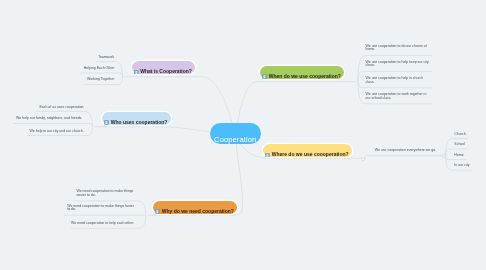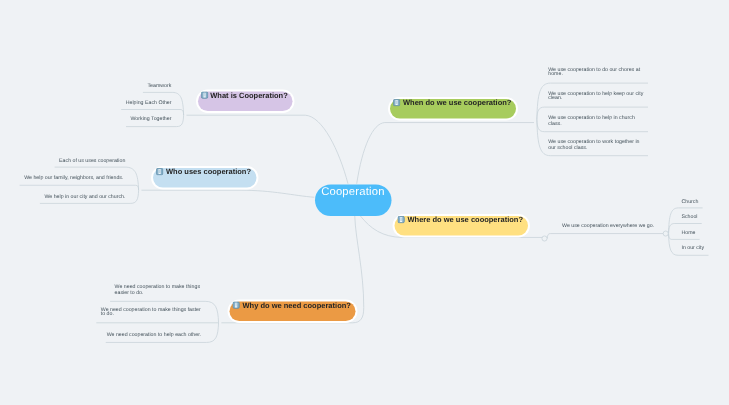--- a/index.html
+++ b/index.html
@@ -1,20 +1,20 @@
 <!DOCTYPE html>
 <html><head>
 <meta charset="utf-8">
 <style>
   html,body{margin:0;padding:0;}
   body{width:486px;height:270px;background:#eff2f5;overflow:hidden;
        font-family:"Liberation Sans",sans-serif;}
   #canvas{position:relative;width:486px;height:270px;}
   svg.links{position:absolute;left:0;top:0;width:486px;height:270px;}
-  .node{position:absolute;border-radius:999px;display:flex;align-items:flex-start;
+  .node{position:absolute;border-radius:999px;display:flex;align-items:flex-end;
         white-space:nowrap;box-sizing:border-box;}
   .root{background:#4cbcfa;color:#ffffff;font-size:7.5px;justify-content:center;
         letter-spacing:0.13px;}
   .topic{font-size:5px;color:#252525;font-weight:bold;padding-left:2.3px;
          box-shadow:0 0 0 1.3px #ffffff;}
   .ico{width:4.8px;height:4.8px;margin-right:1.6px;flex:0 0 auto;display:block;}
   .leaf{position:absolute;font-size:3.5px;color:#44525b;line-height:3.8px;text-align:left;}
   .leaf.lr{text-align:left;}
 </style>
 </head>

